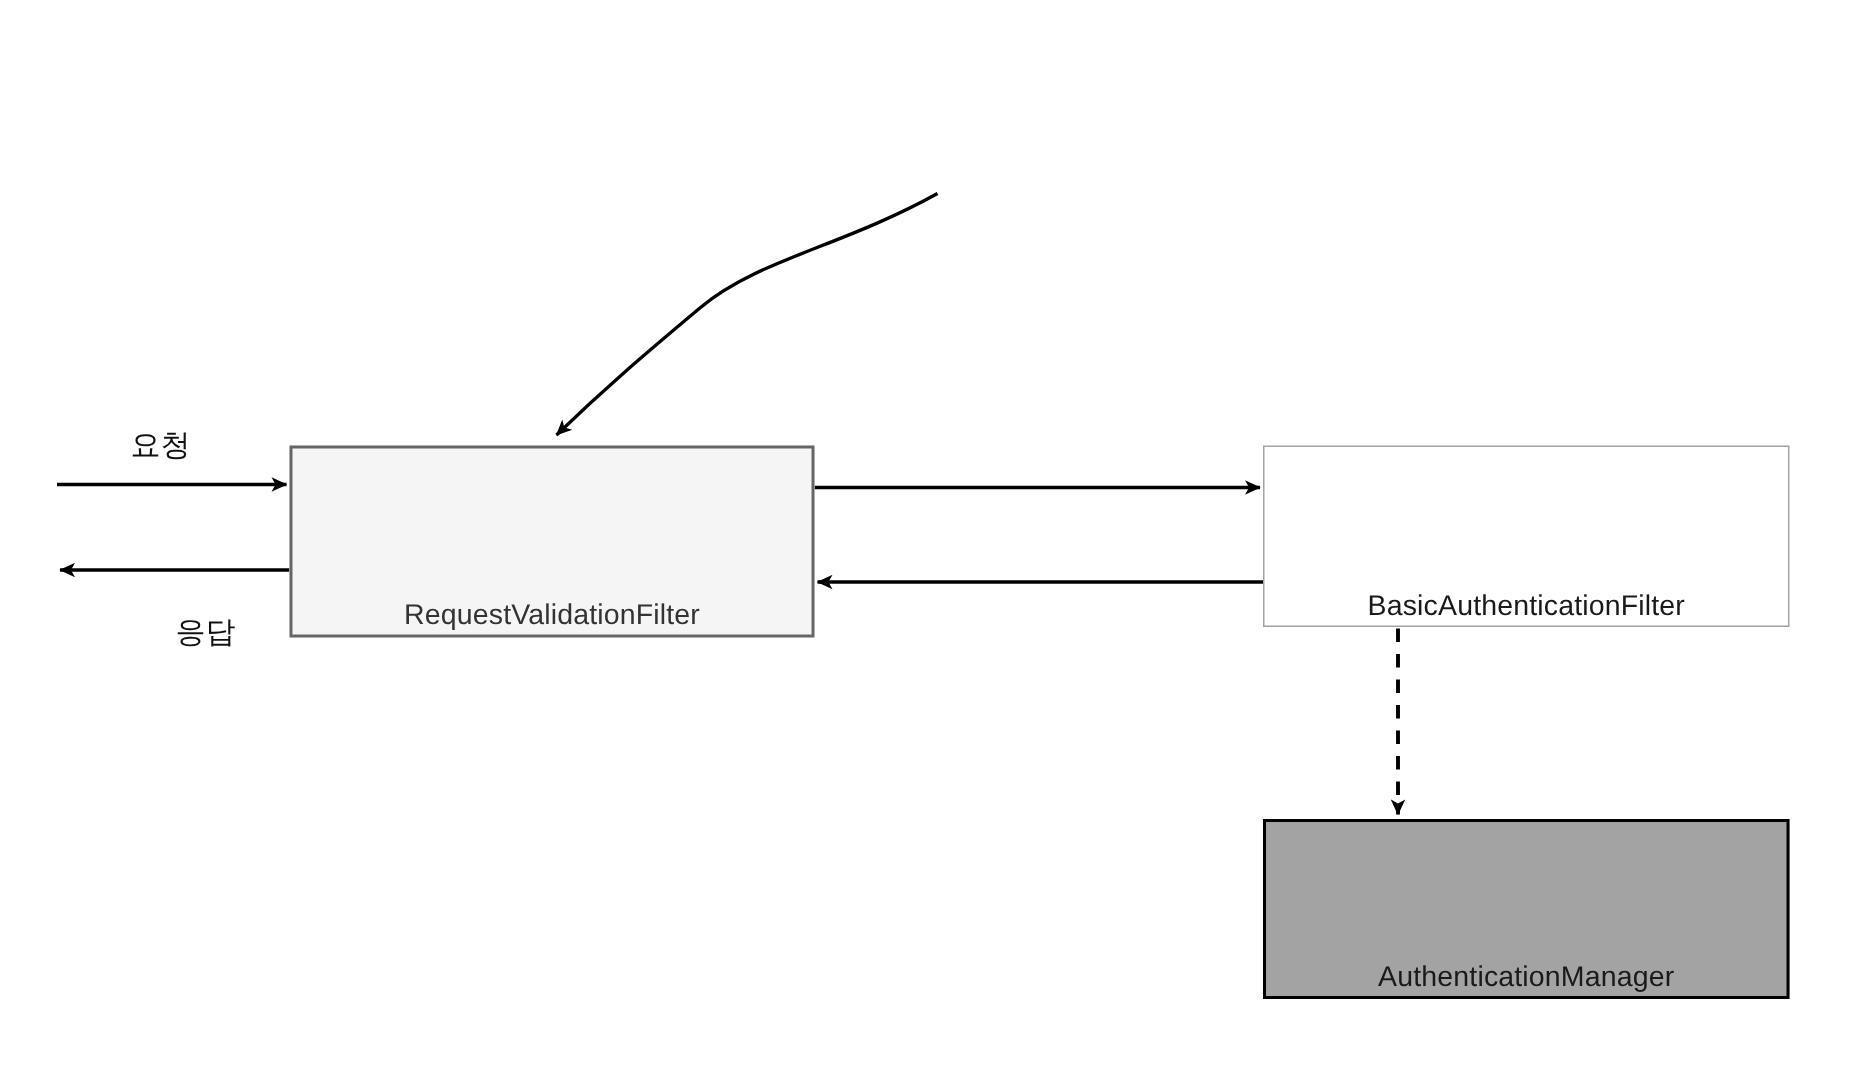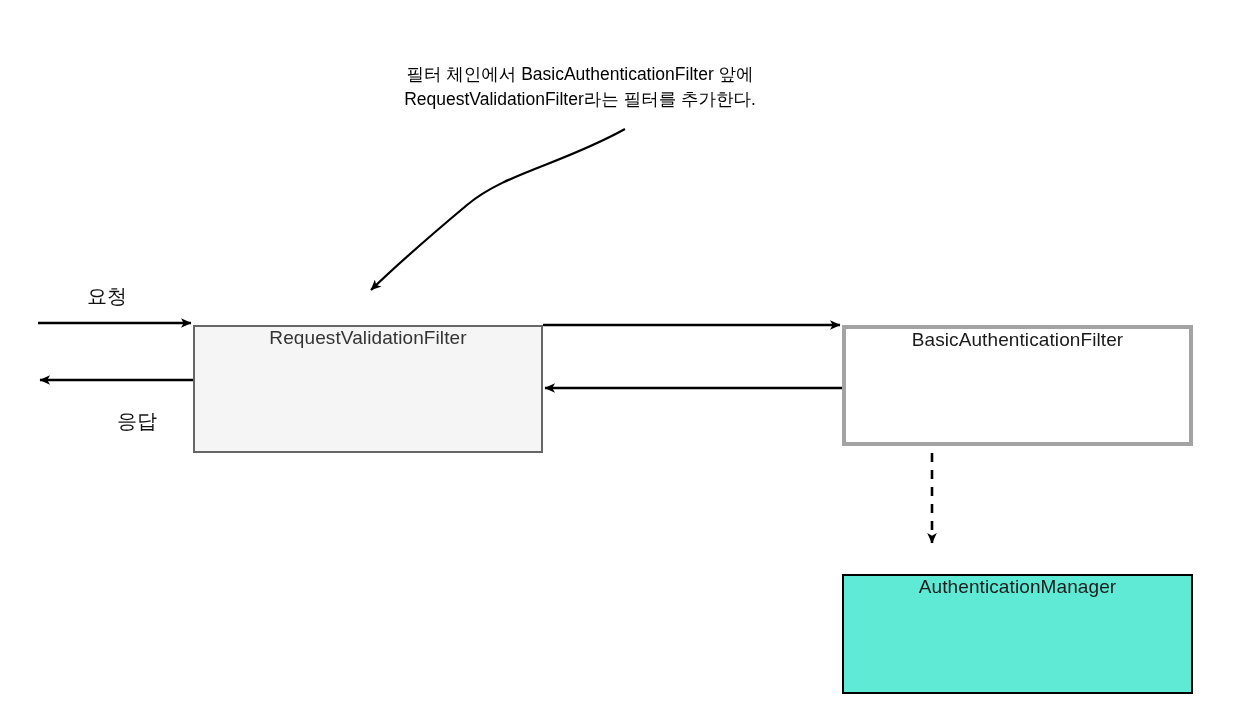--- a/index.html
+++ b/index.html
@@ -24,24 +24,23 @@
     top: 0;
     left: 0;
     width: 1236px;
     height: 722px;
     display: block;
   }
   .node-box {
     position: absolute;
     box-sizing: border-box;
     display: flex;
-    align-items: flex-start;
+    align-items: flex-end;
     justify-content: center;
     text-align: center;
-    margin-top: 28px;
   }
   .node-label {
     font-size: 19px;
     line-height: 1.2;
     letter-spacing: 0.1px;
     white-space: nowrap;
   }
   #box-request-validation-filter {
     left: 193px;
     top: 297px;
@@ -51,30 +50,30 @@
     border: 2px solid #666666;
   }
   #box-request-validation-filter .node-label { color: #333333; }
 
   #box-basic-authentication-filter {
     left: 842px;
     top: 297px;
     width: 351px;
     height: 121px;
     background: #ffffff;
-    border: 4px solid #a3a3a3;
+    border: 1px solid #a3a3a3;
   }
   #box-basic-authentication-filter .node-label { color: #1a1a1a; }
 
   #box-authentication-manager {
     left: 842px;
     top: 546px;
     width: 351px;
     height: 120px;
-    background: #5eead4;
+    background: #a3a3a3;
     border: 2px solid #000000;
   }
   #box-authentication-manager .node-label { color: #1a1a1a; }
 
   .edge-label {
     position: absolute;
     font-size: 20px;
     color: #111111;
     white-space: nowrap;
     text-align: center;
@@ -126,22 +125,20 @@
 
     <line x1="543" y1="325" x2="840" y2="325" stroke="#000000" stroke-width="2.4" marker-end="url(#arrowhead-solid)"></line>
 
     <line x1="842" y1="388" x2="545" y2="388" stroke="#000000" stroke-width="2.4" marker-end="url(#arrowhead-solid)"></line>
 
     <line x1="932" y1="419" x2="932" y2="543" stroke="#000000" stroke-width="2.6" stroke-dasharray="9 8" marker-end="url(#arrowhead-dashed)"></line>
 
     <path d="M 625,129 C 560,165 505,173 467,205 C 430,236 404,258 371,290" fill="none" stroke="#000000" stroke-width="2.2" marker-end="url(#arrowhead-curve)"></path>
   </svg>
 
-  <div id="annotation-note">필터 체인에서 BasicAuthenticationFilter 앞에
-RequestValidationFilter라는 필터를 추가한다.</div>
 
   <div class="edge-label" id="label-request">요청</div>
 
   <div class="edge-label" id="label-response">응답</div>
 
   <div class="node-box" id="box-request-validation-filter">
     <span class="node-label">RequestValidationFilter</span>
   </div>
 
   <div class="node-box" id="box-basic-authentication-filter">

